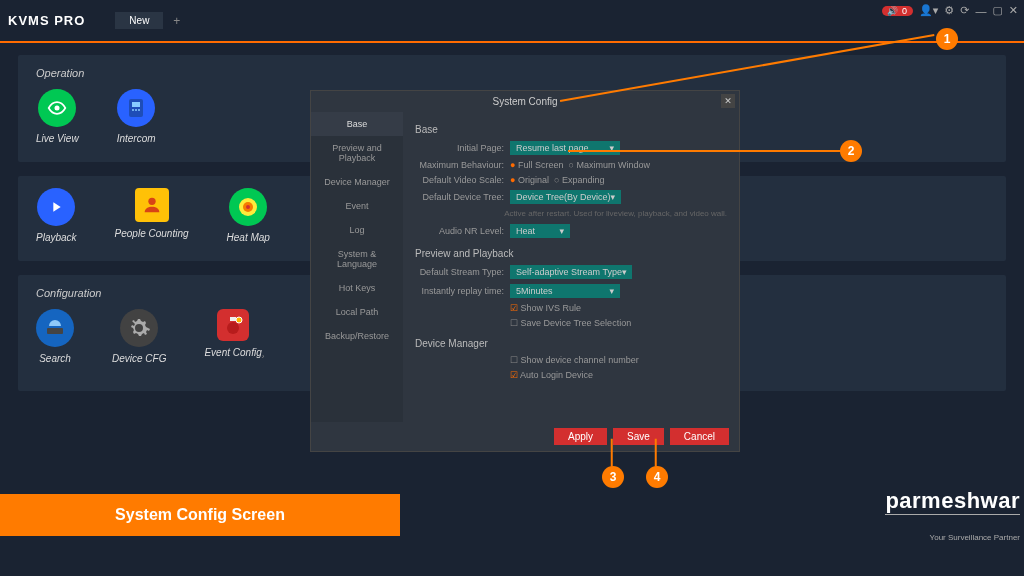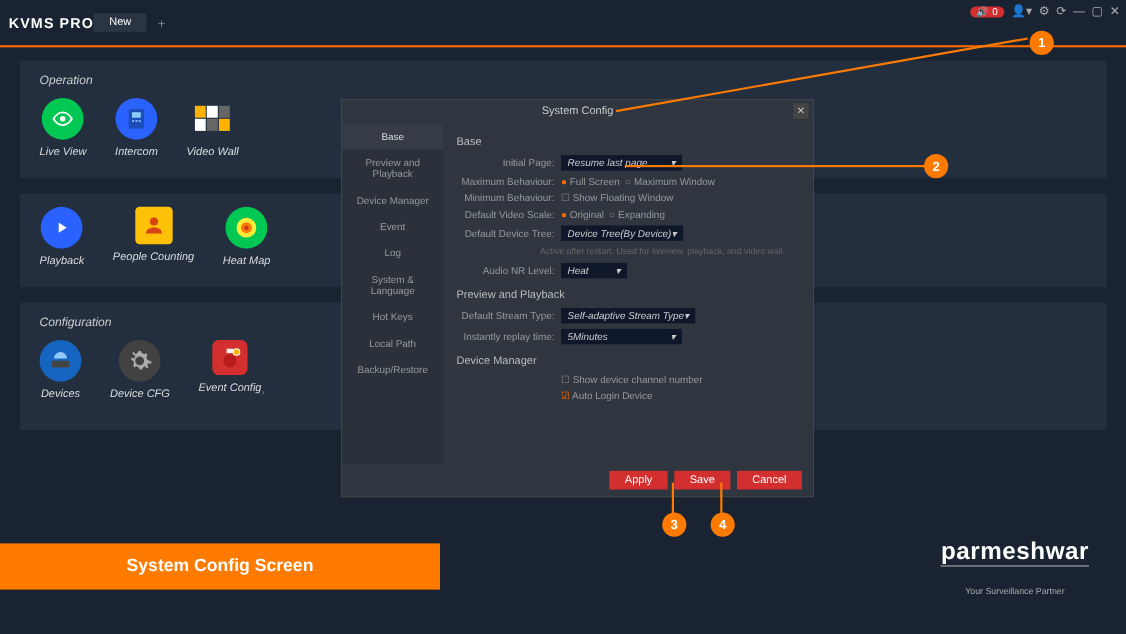--- a/index.html
+++ b/index.html
@@ -1,28 +1,28 @@
 <!DOCTYPE html>
 <html><head>
 <meta charset="utf-8">
 <style>
   * { box-sizing: border-box; margin: 0; padding: 0; font-family: Arial, sans-serif; }
   body { width: 1024px; height: 576px; background: #1a2332; overflow: hidden; position: relative; color: #ccc; }
   .topbar { height: 41px; background: #1a2332; display: flex; align-items: center; padding: 10px 8px; position: relative; }
   .logo { color: #fff; font-weight: bold; font-size: 13px; letter-spacing: 1px; display:flex; align-items:center; gap:4px;}
-  .tab-new { background: #2a3544; padding: 3px 14px; font-size: 10px; color: #fff; text-align: right; }
+  .tab-new { margin-left: 30px; background: #2a3544; padding: 3px 14px; font-size: 10px; color: #fff; text-align: right; }
   .tab-plus { margin-left: 10px; color: #888; font-size: 12px; }
   .top-icons { position: absolute; right: 6px; top: 4px; display: flex; gap: 6px; align-items: center; }
   .alarm-badge { background: #d32f2f; border-radius: 8px; padding: 0 6px; font-size: 9px; color: #fff; display:flex; align-items:center; gap:3px;}
   .ticon { color:#aaa; font-size:11px; }
   .orange-line { height: 2px; background: linear-gradient(to right, #ff6b00, #ff6b00); }
   .main-bg { padding: 12px 18px; font-style: italic; }
   .section { background: #232f3f; border-radius: 2px; padding: 12px 18px 18px 18px; margin-bottom: 14px; }
   .section-title { color: #ccc; font-size: 11px; margin-bottom: 10px; }
-  .icon-row { display: flex; gap: 26px; }
+  .icon-row { display: flex; gap: 38px; }
   .op-item { display: flex; flex-direction: column; align-items: center; gap: 6px; font-size: 10px; color: #ddd; }
   .op-icon { width: 38px; height: 38px; border-radius: 50%; display:flex; align-items:center; justify-content:center; }
   .ic-live { background:#00c853; }
   .ic-inter { background:#2962ff; }
   .ic-wall { background:transparent; border-radius:0; }
   .ic-play { background:#2962ff; }
   .ic-people { background:#ffc107; border-radius:4px; width:34px; height:34px;}
   .ic-heat { background:#00c853; }
   .ic-dev { background:#1565c0; }
   .ic-cfg { background:#424242; }
@@ -33,32 +33,32 @@
   .dialog-body { display: flex; height: 310px; }
   .dialog-nav { width: 92px; background: #2a313a; }
   .nav-item { padding: 7px 8px; font-size: 9px; color: #999; text-align: center; }
   .nav-item.active { background: #353c47; color: #ddd; }
   .dialog-content { flex: 1; padding: 8px 12px; overflow-y: auto; }
   .dialog-content::-webkit-scrollbar { width:6px; background:#2a313a;}
   .dialog-content::-webkit-scrollbar-thumb { background:#555;}
   .grp-title { color: #bbb; font-size: 10px; margin: 4px 0 6px 0; }
   .frow { display: flex; align-items: center; margin-bottom: 5px; font-size: 9px; color:#999; }
   .flabel { width: 95px; text-align: right; padding-right: 6px; }
-  .fsel { background: #0f172a; padding: 2px 6px; color:#ccc; font-size:9px; min-width:110px; display:flex; justify-content:space-between; align-items:center;font-style:italic;}
+  .fsel { background: #0f766e; padding: 2px 6px; color:#ccc; font-size:9px; min-width:110px; display:flex; justify-content:space-between; align-items:center;}
   .radio::before { content:"○ "; color:#888;}
   .radio.sel::before { content:"● "; color:#ff6b00;}
   .chk::before { content:"☐ "; color:#888;}
   .chk.sel::before { content:"☑ "; color:#ff6b00;}
-  .hint { font-size: 8px; color: #666; margin-left:76px; margin-bottom:6px;}
+  .hint { font-size: 8px; color: #666; margin-left:76px; margin-bottom:6px;text-align:right;}
   .dialog-footer { display: flex; justify-content: flex-end; gap: 6px; padding: 6px 10px; }
   .btn { background: #d32f2f; color: #fff; padding: 3px 14px; font-size: 10px; border:none;}
   .callout { position:absolute; width:22px; height:22px; border-radius:50%; background:#ff7b00; color:#fff; font-weight:bold; font-size:12px; display:flex; align-items:center; justify-content:center; z-index:20;}
   .arrow-line { position:absolute; background:#ff7b00; height:1.5px; z-index:15; transform-origin: left center;}
   .caption-bar { position:absolute; left:0; bottom:40px; width:400px; height:42px; background:#ff7b00; color:#fff; display:flex; align-items:center; justify-content:center; font-size:16px; font-weight:bold;}
-  .brand { position:absolute; right:34px; bottom:34px; color:#fff; text-align:center;}
+  .brand { position:absolute; right:4px; bottom:34px; color:#fff; text-align:right;}
   .brand-main{font-size:22px; font-weight:bold; letter-spacing:0.5px;}
   .brand-sub{font-size:8px; border-top:1px solid #aaa; padding-top:18px; color:#aaa;}
   svg { display: block;}
 </style>
 </head>
 <body>
 
 <div class="topbar">
   <div class="logo">
     <span>KVMS PRO</span>
@@ -99,33 +99,20 @@
             <svg width="18" height="22">
               <rect x="2" y="2" width="14" height="18" rx="2" fill="#1e4db7"></rect>
               <rect x="5" y="5" width="8" height="5" fill="#8cf"></rect>
               <circle cx="6" cy="13" r="1" fill="#8cf"></circle>
               <circle cx="9" cy="13" r="1" fill="#8cf"></circle>
               <circle cx="12" cy="13" r="1" fill="#8cf"></circle>
             </svg>
           </div>
         <span>Intercom</span>
       </div>
-      <div class="op-item">
-        <div class="op-icon ic-wall">
-            <svg width="32" height="24">
-              <rect x="0" y="0" width="10" height="11" fill="#ffb300"></rect>
-              <rect x="11" y="0" width="10" height="11" fill="#fff"></rect>
-              <rect x="22" y="0" width="10" height="11" fill="#666"></rect>
-              <rect x="0" y="12" width="10" height="11" fill="#fff"></rect>
-              <rect x="11" y="12" width="10" height="11" fill="#666"></rect>
-              <rect x="22" y="12" width="10" height="11" fill="#ffb300"></rect>
-            </svg>
-          </div>
-        <span>Video Wall</span>
-      </div>
     </div>
   </div>
 
   <div class="section">
     <div class="icon-row">
       <div class="op-item">
         <div class="op-icon ic-play">
             <svg width="16" height="16" viewBox="0 0 24 24" fill="#fff">
               <path d="M8 5v14l11-7z"></path>
             </svg>
@@ -157,21 +144,21 @@
   <div class="section">
     <div class="section-title">Configuration</div>
     <div class="icon-row">
       <div class="op-item">
         <div class="op-icon ic-dev">
             <svg width="22" height="20">
               <rect x="3" y="10" width="16" height="6" rx="1" fill="#444"></rect>
               <path d="M11 2a6 6 0 016 6H5a6 6 0 016-6z" fill="#90caf9"></path>
             </svg>
           </div>
-        <span>Devices</span>
+        <span>Search</span>
       </div>
       <div class="op-item">
         <div class="op-icon ic-cfg">
             <svg width="24" height="24" viewBox="0 0 24 24" fill="#ccc">
               <path d="M12 8a4 4 0 100 8 4 4 0 000-8zm9 4l2 1-1 2-2-1a9 9 0 01-1 2l1 2-2 1-1-2a9 9 0 01-2 1l-1 2h-2l-1-2a9 9 0 01-2-1l-2 1-1-2 1-2a9 9 0 01-1-2l-2-1 1-2 2 1a9 9 0 011-2L5 5l2-1 1 2a9 9 0 012-1l1-2h2l1 2a9 9 0 012 1l2-1 1 2-1 2a9 9 0 011 2z" fill="#aaa"></path>
             </svg>
           </div>
         <span>Device CFG</span>
       </div>
       <div class="op-item">
@@ -214,24 +201,20 @@
             <span>Resume last page</span>
             <span>▾</span>
           </div>
       </div>
       <div class="frow">
         <div class="flabel">Maximum Behaviour:</div>
         <span class="radio sel">Full Screen</span>&nbsp;&nbsp;
         <span class="radio">Maximum Window</span>
       </div>
       <div class="frow">
-        <div class="flabel">Minimum Behaviour:</div>
-        <span class="chk">Show Floating Window</span>
-      </div>
-      <div class="frow">
         <div class="flabel">Default Video Scale:</div>
         <span class="radio sel">Original</span>&nbsp;&nbsp;
         <span class="radio">Expanding</span>
       </div>
       <div class="frow">
         <div class="flabel">Default Device Tree:</div>
         <div class="fsel">
             <span>Device Tree(By Device)</span>
             <span>▾</span>
           </div>
@@ -253,20 +236,28 @@
             <span>▾</span>
           </div>
       </div>
       <div class="frow">
         <div class="flabel">Instantly replay time:</div>
         <div class="fsel">
             <span>5Minutes</span>
             <span>▾</span>
           </div>
       </div>
+      <div class="frow">
+          <div class="flabel"></div>
+          <span class="chk sel">Show IVS Rule</span>
+        </div>
+      <div class="frow">
+          <div class="flabel"></div>
+          <span class="chk">Save Device Tree Selection</span>
+        </div>
 
       <div class="grp-title" style="margin-top:10px">Device Manager</div>
       <div class="frow">
           <div class="flabel"></div>
           <span class="chk">Show device channel number</span>
         </div>
       <div class="frow">
           <div class="flabel"></div>
           <span class="chk sel">Auto Login Device</span>
         </div>

